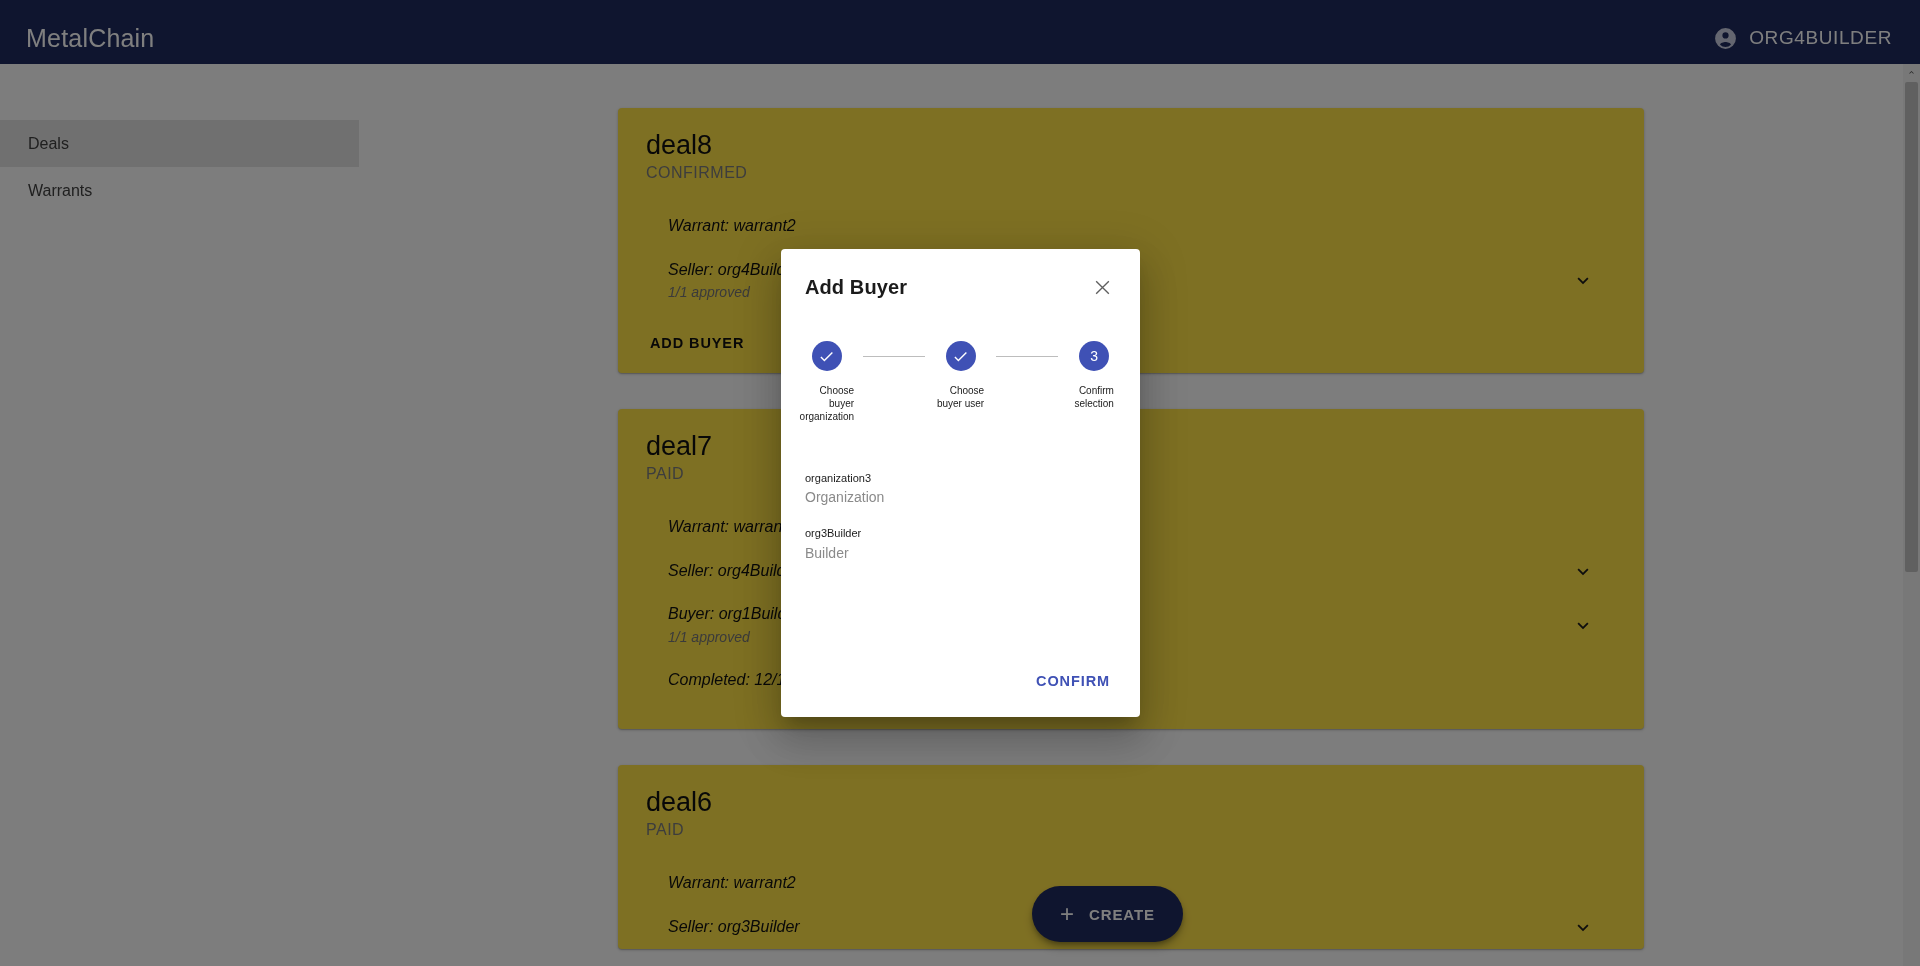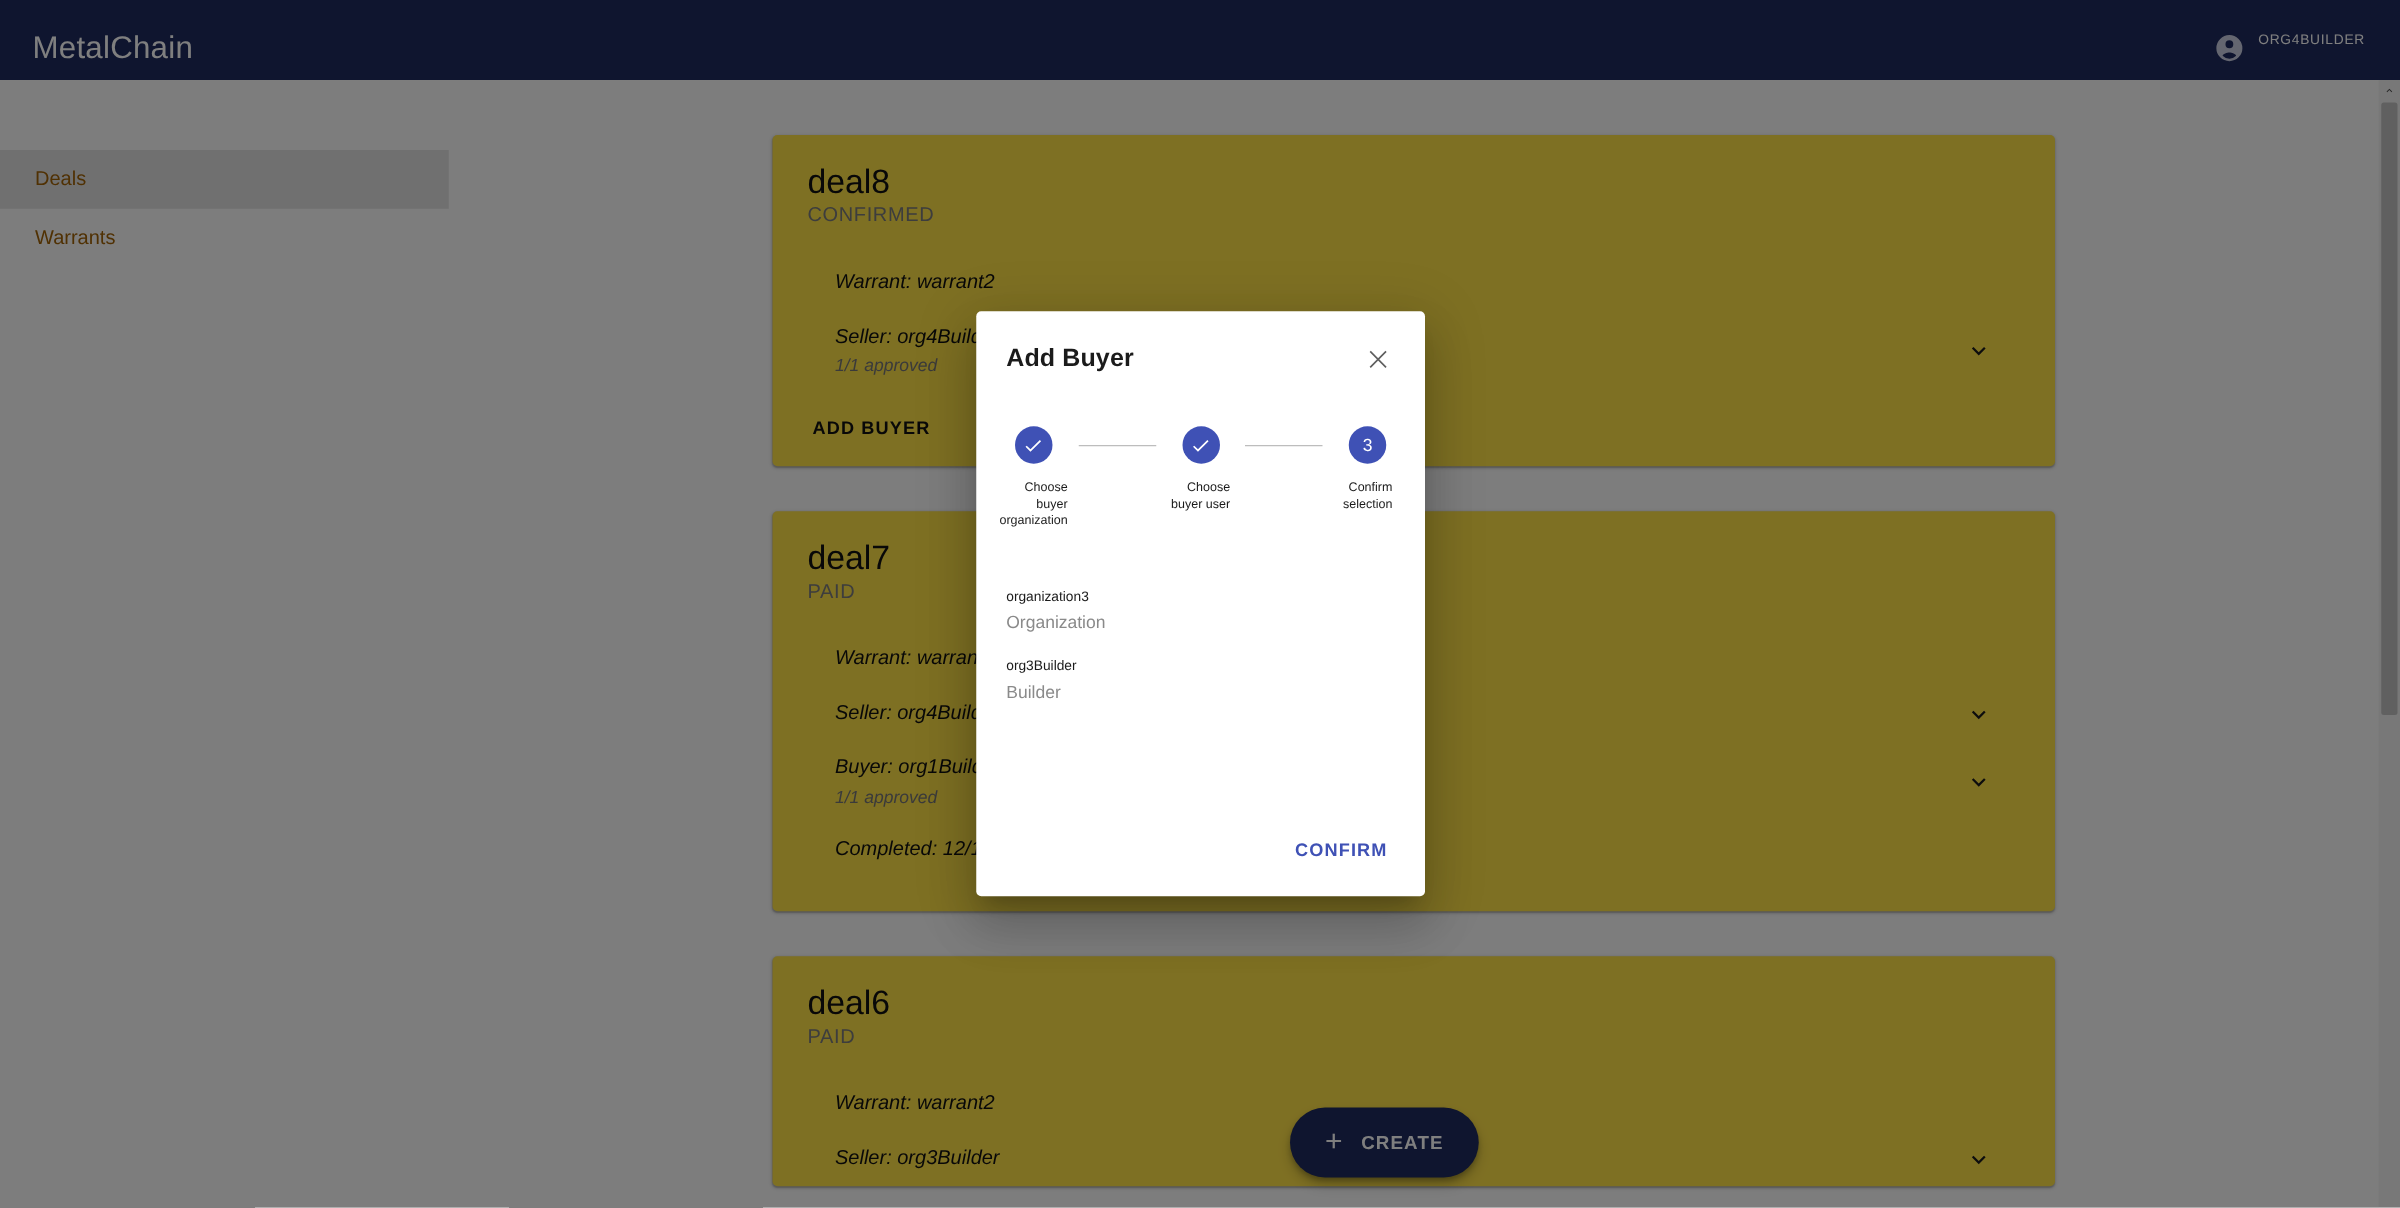--- a/index.html
+++ b/index.html
@@ -18,35 +18,35 @@
     background: #1f2a5e;
     display: flex; align-items: center; justify-content: space-between;
     padding: 12px 20px 0 26px;
     z-index: 5;
   }
   .appbar-title {
     color: #fff; font-size: 25px; font-weight: 400; letter-spacing: .2px;
     line-height: 1;
   }
   .appbar-account {
-    display: flex; align-items: flex-start; gap: 11px;
-    color: #fff; font-size: 11px; letter-spacing: .6px; font-weight: 500;
+    display: flex; align-items: center; gap: 11px;
+    color: #fff; font-size: 19px; letter-spacing: .6px; font-weight: 500;
     padding: 6px 8px; border-radius: 4px;
   }
   .account-icon { width: 25px; height: 25px; display: block; }
 
   .sidebar {
     position: absolute; top: 64px; left: 0; width: 359px; bottom: 0;
     background: #fafafa;
     z-index: 3;
   }
   .sidebar-spacer { height: 56px; }
   .sidebar-item {
     height: 47px; display: flex; align-items: center;
-    padding-left: 28px; font-size: 16px; color: #a16207;
+    padding-left: 28px; font-size: 16px; color: #404040;
   }
   .sidebar-item.selected { background: #e0e0e0; }
 
   .content {
     position: absolute; top: 64px; left: 359px; right: 17px; bottom: 0;
     background: #fafafa;
     padding: 44px 0 0 0;
     overflow: hidden;
   }
 

